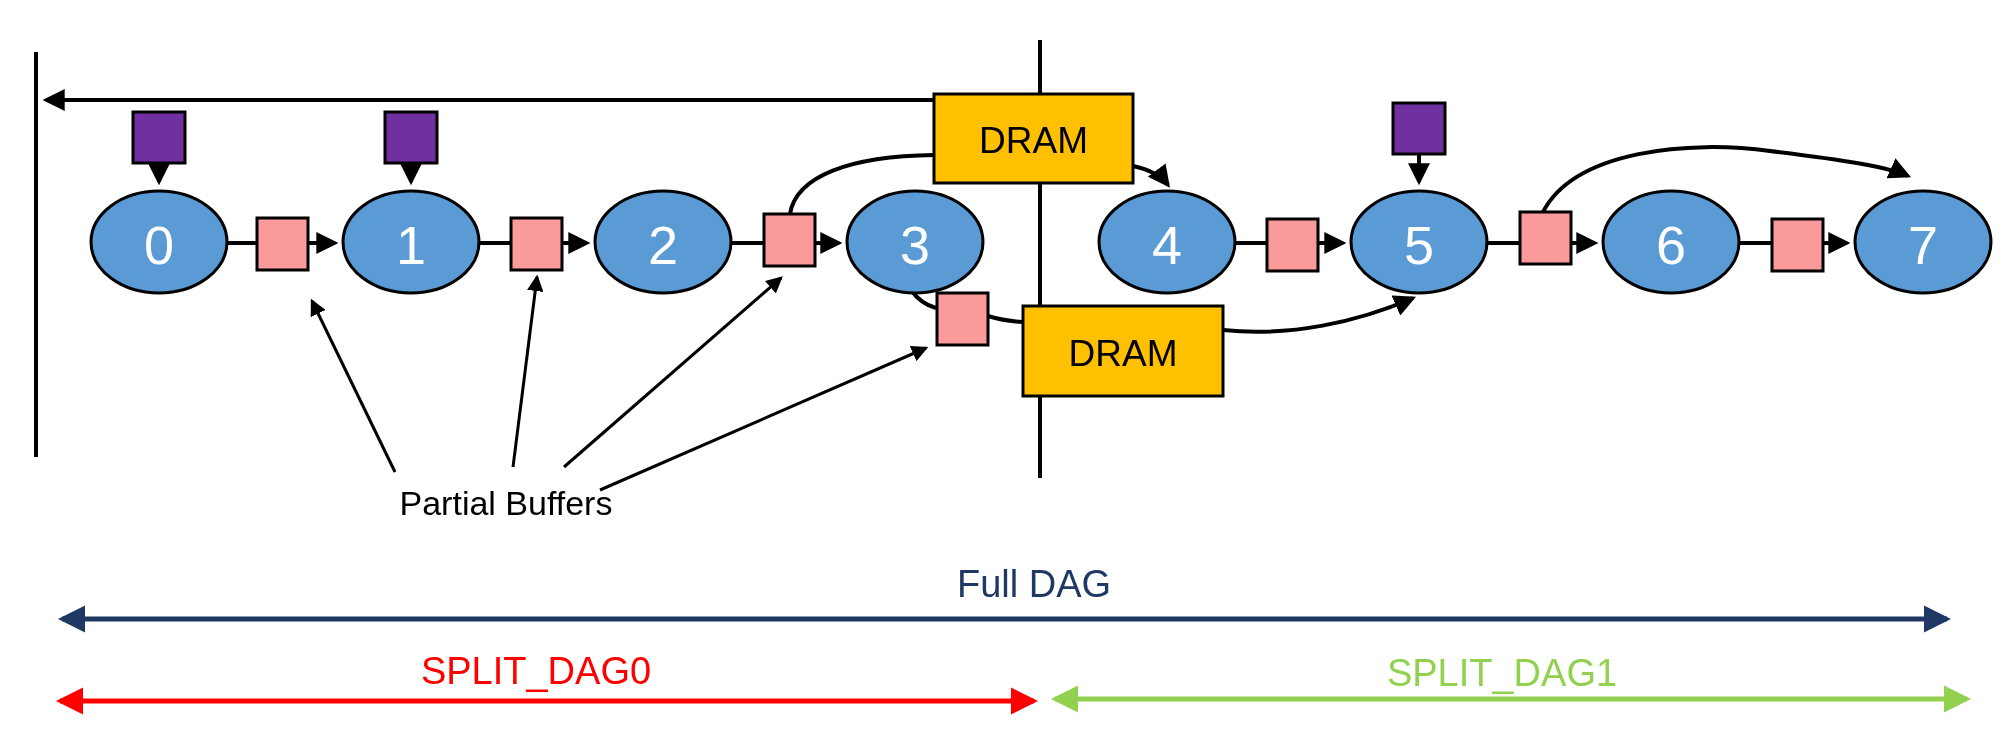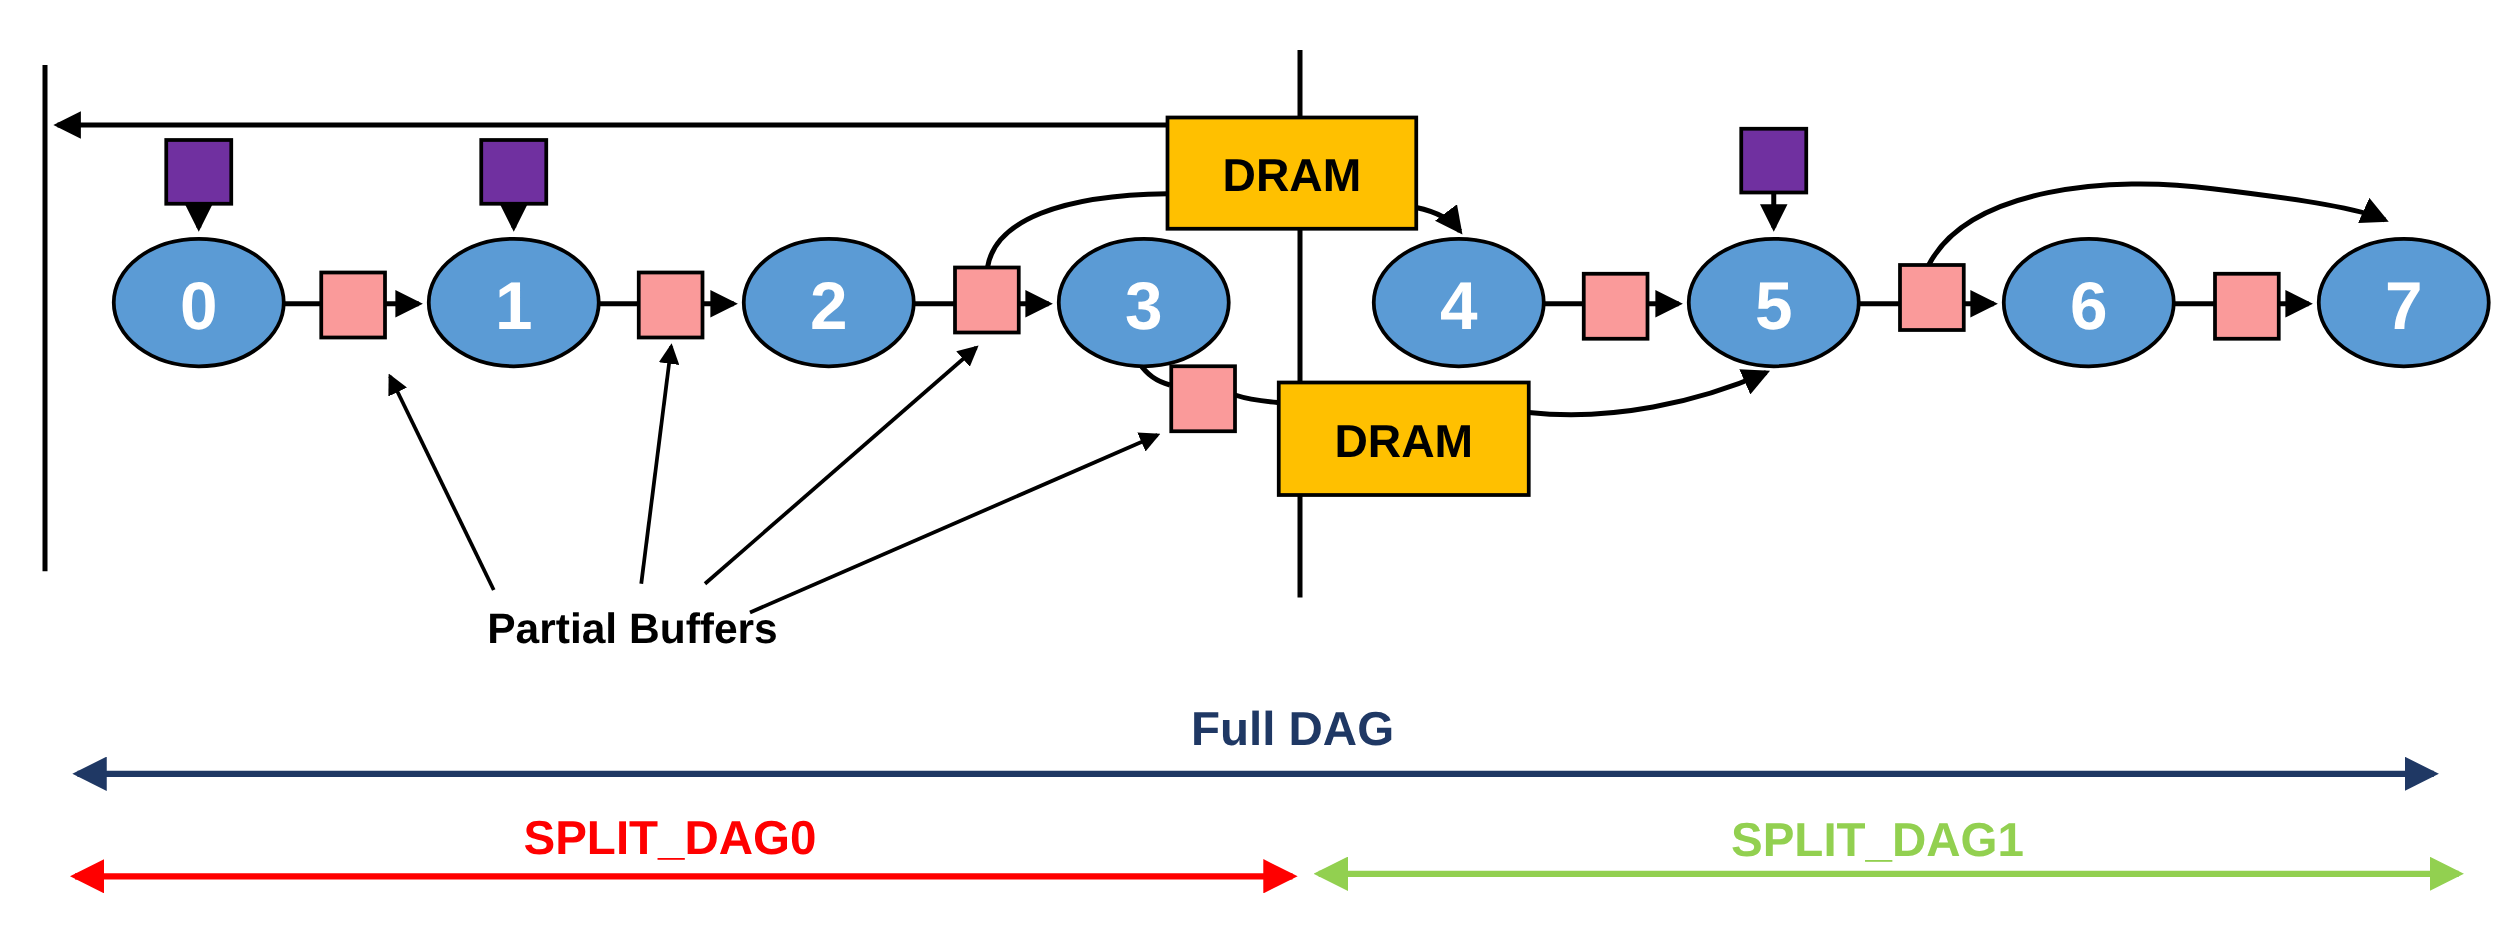--- a/index.html
+++ b/index.html
@@ -1,17 +1,17 @@
 <!DOCTYPE html>
 <html><head>
 <meta charset="utf-8">
 <style>
   html,body{margin:0;padding:0;background:#ffffff;}
   body{font-family:"Liberation Sans",sans-serif;}
-  .stage{position:relative;width:2009px;height:744px;background:#ffffff;overflow:hidden;font-weight:bold;}
+  .stage{position:relative;width:2009px;height:744px;background:#ffffff;overflow:hidden;}
   svg text{font-family:"Liberation Sans",sans-serif;}
 </style>
 </head>
 <body>
 
 <div class="stage">
   <svg id="diagram" width="2009" height="744" viewBox="0 0 2009 744" xmlns="http://www.w3.org/2000/svg">
       <defs>
         <marker id="mk-black" viewBox="0 0 10 10" refX="8.5" refY="5" markerWidth="5.5" markerHeight="5.5" orient="auto-start-reverse">
           <path d="M 0 0 L 10 5 L 0 10 z" fill="#000000"></path>

